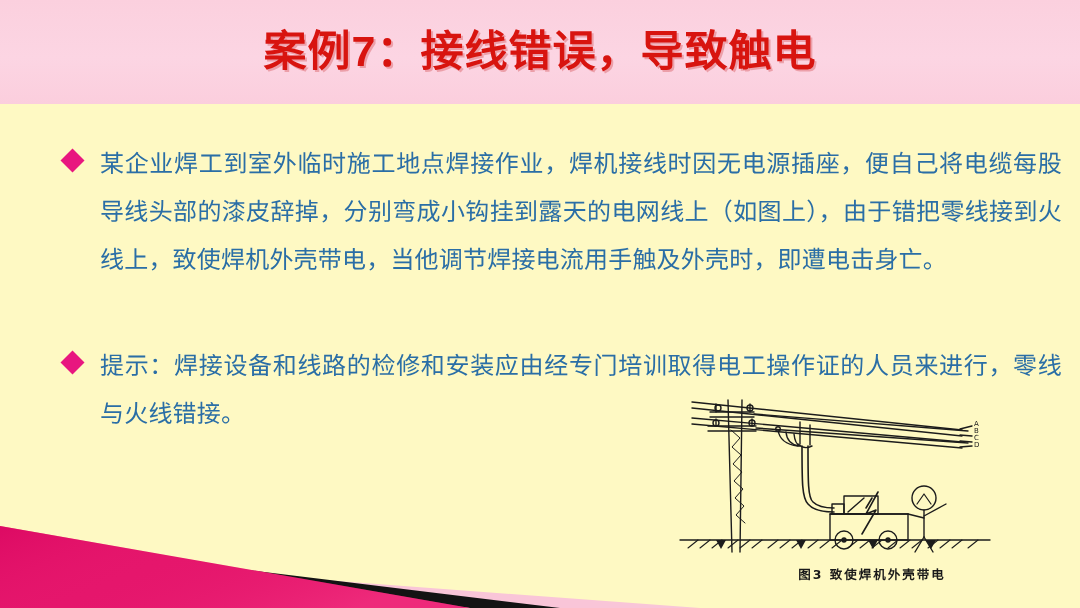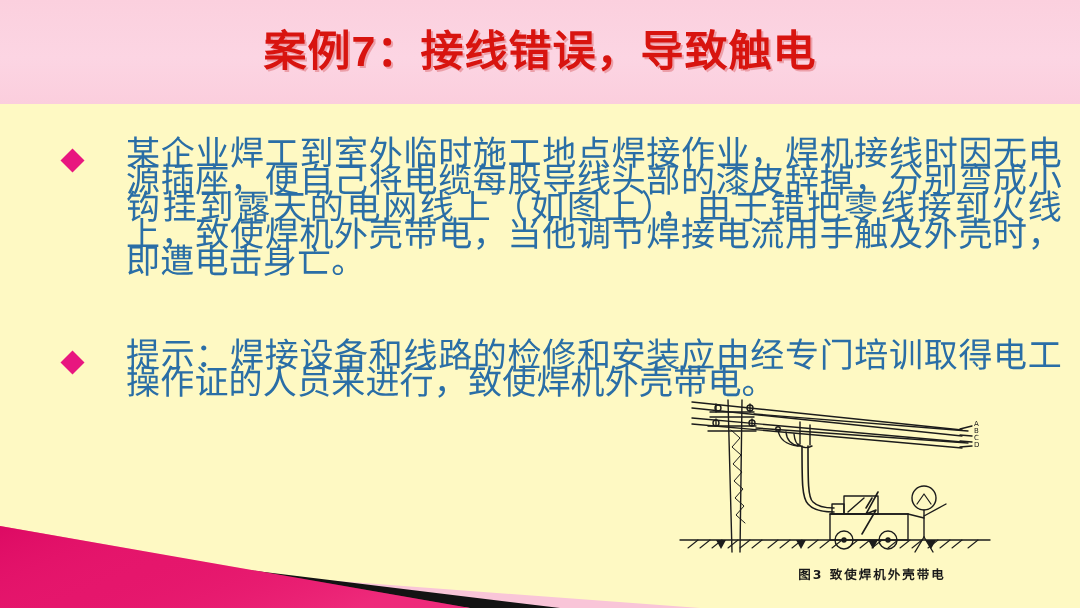--- a/index.html
+++ b/index.html
@@ -67,23 +67,23 @@
     position: absolute;
     left: 2px;
     top: 12px;
     width: 17px;
     height: 17px;
     background: #e8177f;
     transform: rotate(45deg);
   }
   .bullet-text {
     display: block;
-    margin-left: 64px;
-    font-size: 34px;
-    line-height: 27px;
+    margin-left: 38px;
+    font-size: 24px;
+    line-height: 48px;
     color: #2a6ea6;
     text-align: justify;
     letter-spacing: 0.2px;
     font-family: "DejaVu Sans", "Liberation Sans", sans-serif;
   }
 
   
   .figure-wrap {
     position: absolute;
     left: 672px;
@@ -127,21 +127,21 @@
 
   <div class="body-area">
 
     <div class="bullet-block bullet-1">
       <span class="bullet-marker"></span>
       <span class="bullet-text">某企业焊工到室外临时施工地点焊接作业，焊机接线时因无电源插座，便自己将电缆每股导线头部的漆皮辞掉，分别弯成小钩挂到露天的电网线上（如图上），由于错把零线接到火线上，致使焊机外壳带电，当他调节焊接电流用手触及外壳时，即遭电击身亡。</span>
     </div>
 
     <div class="bullet-block bullet-2">
       <span class="bullet-marker"></span>
-      <span class="bullet-text">提示：焊接设备和线路的检修和安装应由经专门培训取得电工操作证的人员来进行，致使焊机外壳带电。</span>
+      <span class="bullet-text">提示：焊接设备和线路的检修和安装应由经专门培训取得电工操作证的人员来进行，零线与火线错接。</span>
     </div>
   </div>
 
   <div class="figure-wrap">
     <svg width="400" height="175" viewBox="0 0 400 175">
       <g fill="none" stroke="#1c1c1c" stroke-width="1.4" stroke-linecap="round" stroke-linejoin="round">
 
         <line x1="8" y1="148" x2="318" y2="148"></line>
 
         <g stroke-width="1.1">

